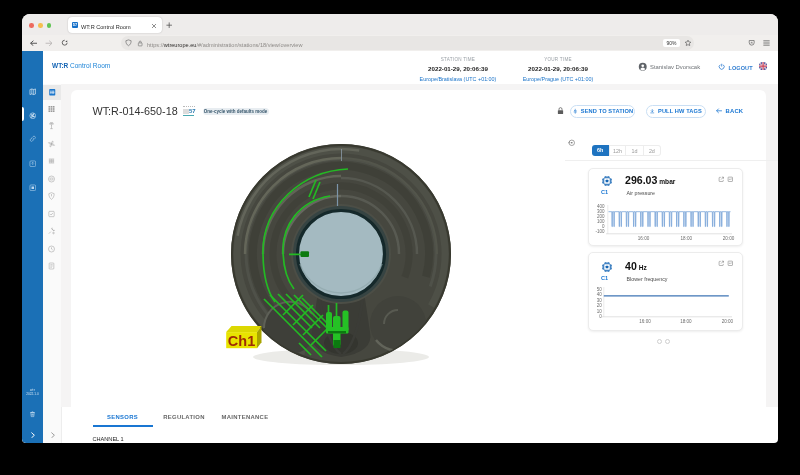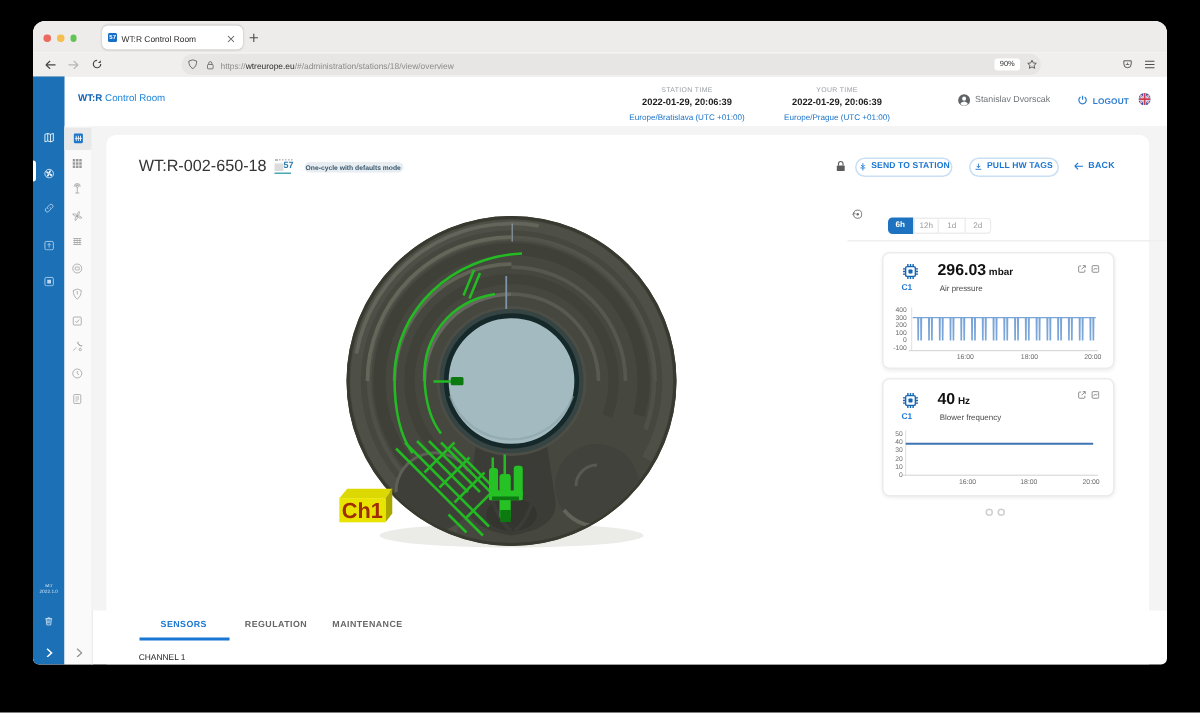--- a/index.html
+++ b/index.html
@@ -213,21 +213,21 @@
     <path d="M12 7 v5 l3.5 2.5" fill="none" stroke="#999" stroke-width="1.5"></path>
     </svg>
   <svg class="abs sideicon" style="top:248px" width="8" height="8" viewBox="0 0 24 24">
     <rect x="5" y="3" width="14" height="18" rx="2" fill="none" stroke="#999" stroke-width="1.5"></rect>
     <path d="M8.5 8 h7 M8.5 12 h7 M8.5 16 h4.5" stroke="#999" stroke-width="1.4"></path>
     </svg>
   <svg class="abs" style="left:27.5px;top:417.5px" width="5.5" height="6.5" viewBox="0 0 10 12">
     <path d="M2.5 1 L8 6 L2.5 11" fill="none" stroke="#8f8f8f" stroke-width="1.6"></path>
     </svg>
 
-  <div class="abs" style="left:70.5px;top:90px;font-size:10.8px;color:#333;line-height:15px;">WT:R-002-650-18</div>
+  <div class="abs" style="left:70.5px;top:90px;font-size:10.8px;color:#333;line-height:15px;">WT:R-014-650-18</div>
 
   <div class="abs" style="left:161px;top:92px;width:13px;height:10px;">
     <div class="abs" style="left:0;top:0;width:12px;height:2px;border-top:1px dotted #b9b9b9;"></div>
     <div class="abs" style="left:0;top:3px;width:5.5px;height:5px;background:#dcdcdc;"></div>
     <div class="abs" style="left:6px;top:2px;font-size:6px;font-weight:bold;color:#2a7ab0;line-height:6px;">57</div>
     <div class="abs" style="left:0;top:9px;width:11px;height:1.4px;background:#49a8b0;"></div>
   </div>
   <div class="abs" style="left:180.5px;top:94.3px;width:66px;height:7px;background:#e8edf1;border-radius:3.5px;
        font-size:4.5px;font-weight:bold;color:#36566c;text-align:center;line-height:7.4px;white-space:nowrap;">One-cycle with defaults mode</div>
 

